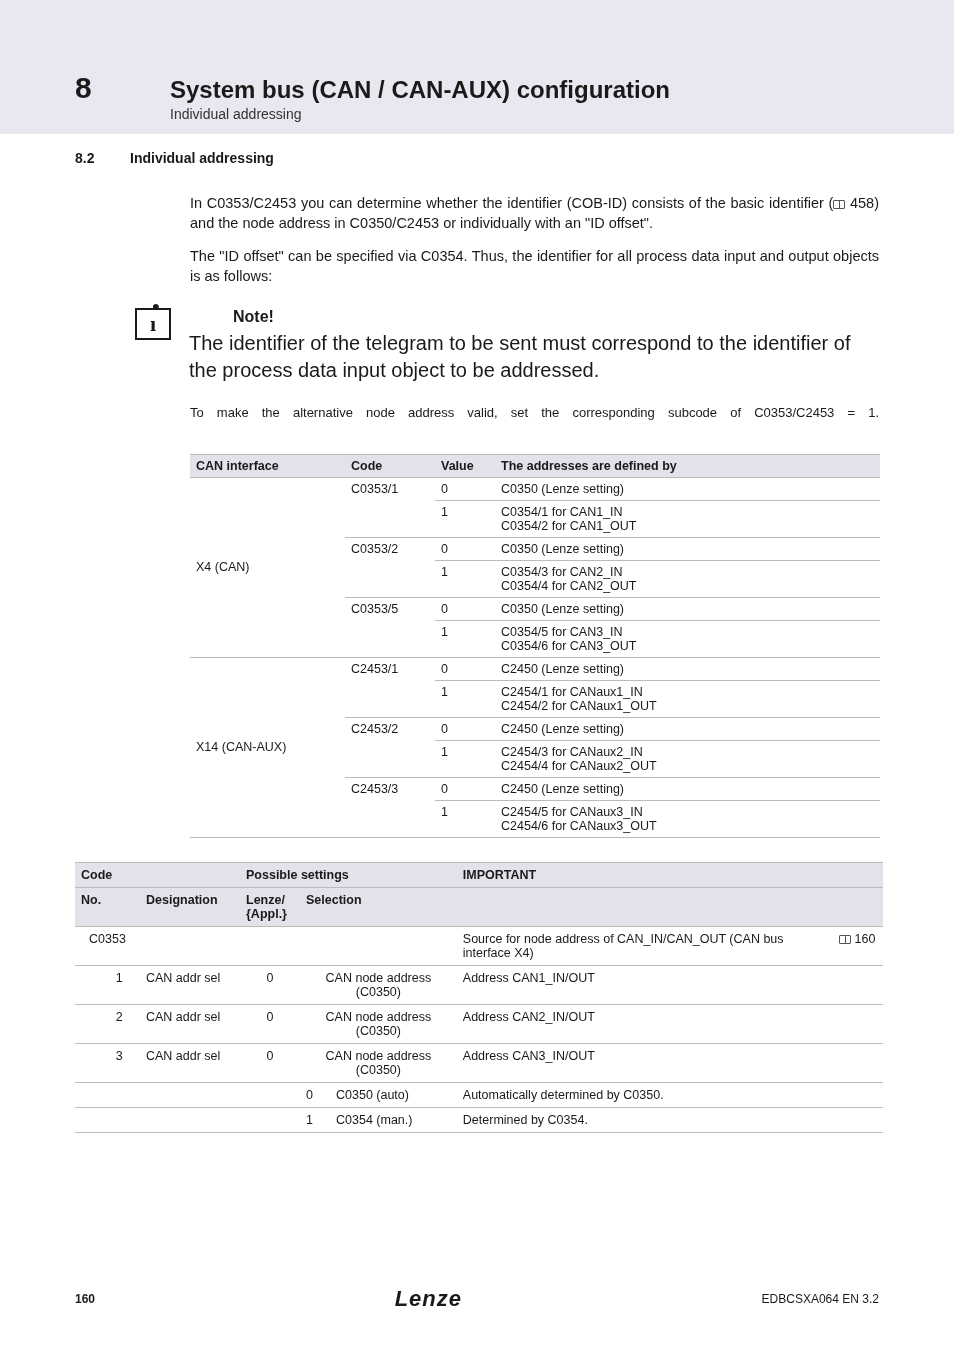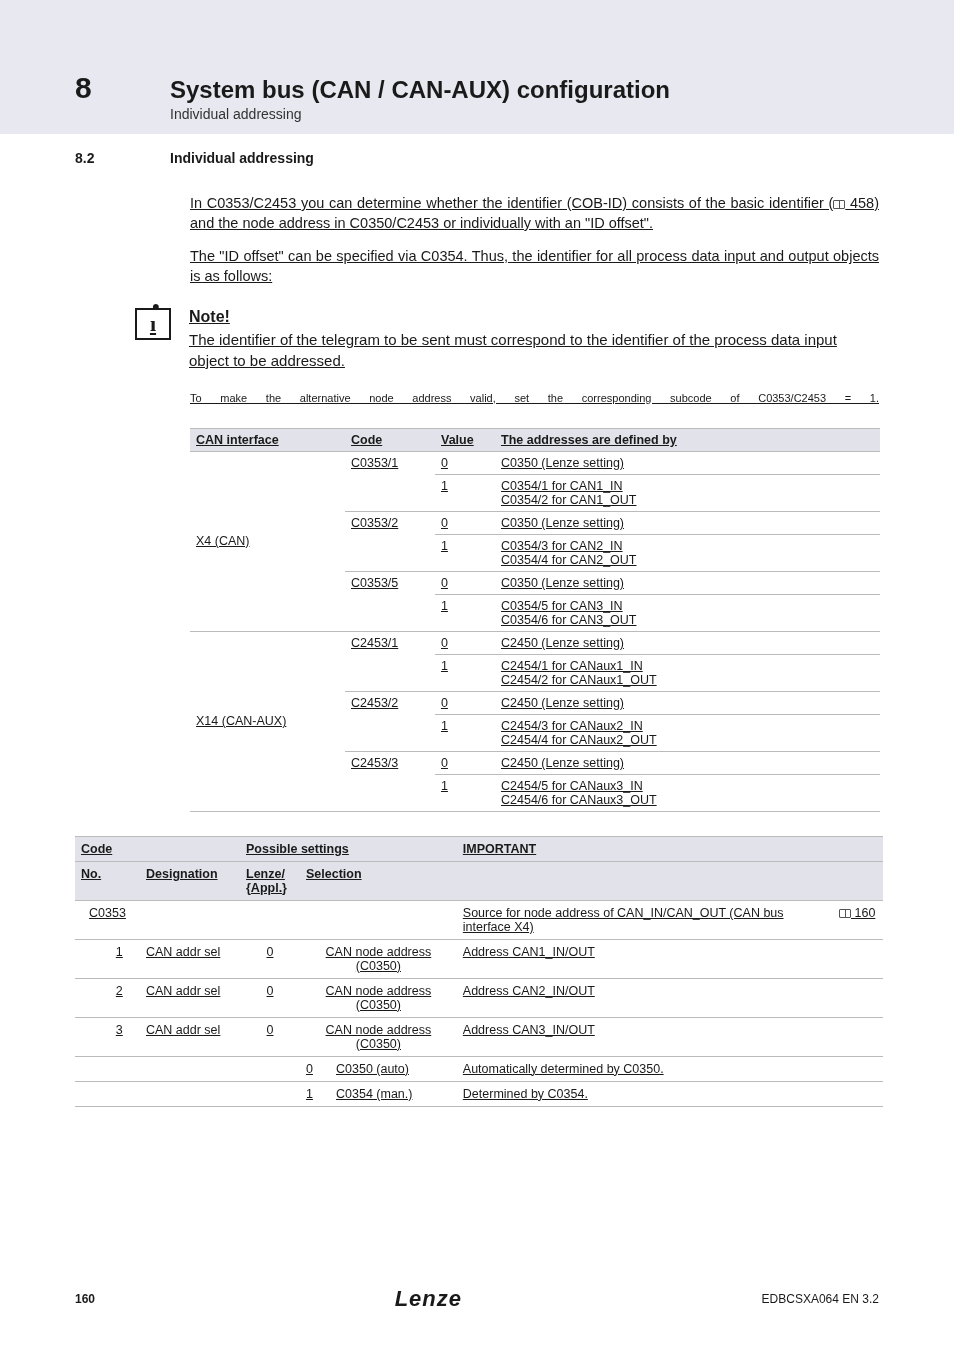--- a/index.html
+++ b/index.html
@@ -5,32 +5,32 @@
   * { box-sizing: border-box; margin: 0; padding: 0; }
   html, body { width: 954px; height: 1350px; font-family: "Segoe UI", "Helvetica Neue", Arial, sans-serif; color: #1a1a1a; background: #fff; }
   .page { position: relative; width: 954px; height: 1350px; padding: 0 75px 50px 75px; }
   .header-band { position: absolute; top: 0; left: 0; right: 0; background: #e8e8f0; padding: 28px 0 12px 0; }
   .header-inner { display: flex; align-items: baseline; gap: 40px; padding-left: 75px; }
   .chap-num { font-size: 30px; font-weight: 700; color: #1a1a1a; min-width: 55px; }
   .chap-titles { display: flex; flex-direction: column; margin-top: 48px; }
   .chap-title { font-size: 24px; font-weight: 700; }
   .chap-sub { font-size: 14px; color: #333; margin-top: 2px; }
   .content { padding-top: 150px; }
-  .sec-row { display: flex; gap: 40px; margin-bottom: 28px; align-items: center; }
+  .sec-row { display: flex; margin-bottom: 28px; align-items: center; }
   .sec-num { font-size: 14px; font-weight: 700; min-width: 55px; }
   .sec-title { font-size: 14px; font-weight: 700; }
-  .body-col { margin-left: 115px; text-decoration: underline; }
+  .body-col { margin-left: 115px; }
   .para { font-size: 14.5px; line-height: 1.35; margin-bottom: 14px; text-align: justify; }
-  .para-wide { font-size: 11px; line-height: 1.35; margin-bottom: 22px; text-align: justify; text-align-last: justify; }
+  .para-wide { font-size: 13px; line-height: 1.35; margin-bottom: 32px; text-align: justify; text-align-last: justify; }
   .bold { font-weight: 700; }
   .note-block { display: flex; align-items: flex-start; gap: 18px; margin: 22px 0 20px -55px; }
   .note-icon { width: 36px; height: 32px; border: 2.5px solid #1a1a1a; display:flex; align-items:center; justify-content:center; font-size:22px; font-weight:700; font-family: Georgia, serif; flex-shrink: 0; }
   .note-text-col { flex: 1; }
-  .note-head { font-size: 16px; font-weight: 700; margin-bottom: 4px; }
-  .note-body { font-size: 15px; line-height: 1.35; }
+  .note-head { font-size: 16px; font-weight: 700; margin-bottom: 4px; margin-left: 44px; }
+  .note-body { font-size: 20px; line-height: 1.35; }
   table.t1 { width: 690px; border-collapse: collapse; font-size: 12.5px; margin-top: 0; margin-bottom: 24px; }
   table.t1 th, table.t1 td { border-top: 1px solid #bbb; border-bottom: 1px solid #bbb; padding: 4px 6px; text-align: left; vertical-align: top; }
   table.t1 th { background: #e2e2ea; font-weight: 700; }
   table.t1 .iface-cell { vertical-align: middle; }
   table.t2 { width: 808px; margin-left: -115px; border-collapse: collapse; font-size: 12.5px; }
   table.t2 th, table.t2 td { border-top: 1px solid #bbb; border-bottom: 1px solid #bbb; padding: 5px 6px; text-align: left; vertical-align: top; }
   table.t2 th { background: #e2e2ea; font-weight: 700; }
   table.t2 .center { text-align: center; }
   table.t2 .right { text-align: center; }
   .footer { position: absolute; bottom: 38px; left: 75px; right: 75px; display: flex; justify-content: space-between; align-items: center; font-size: 12px; }

